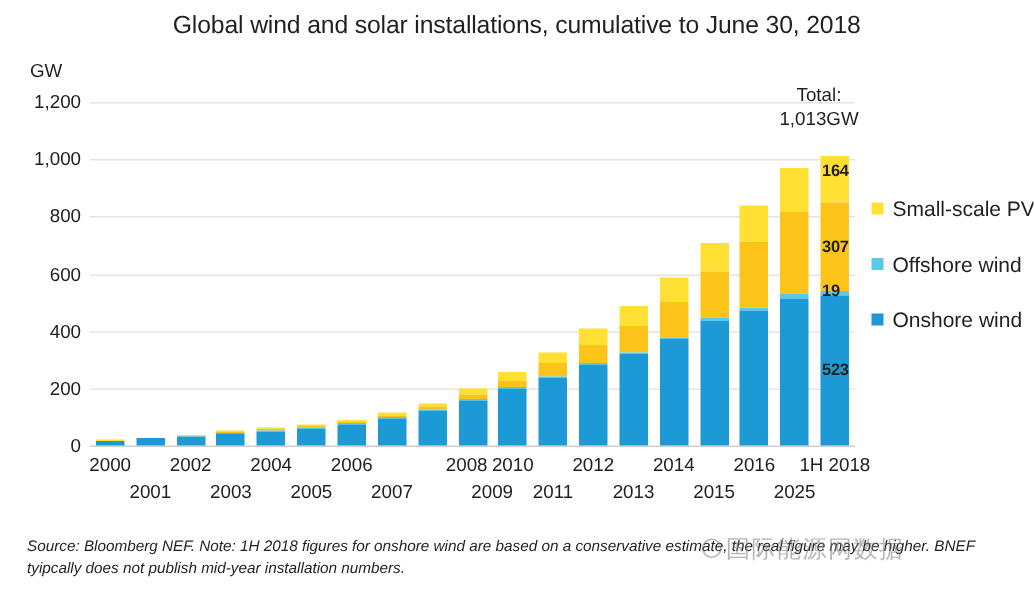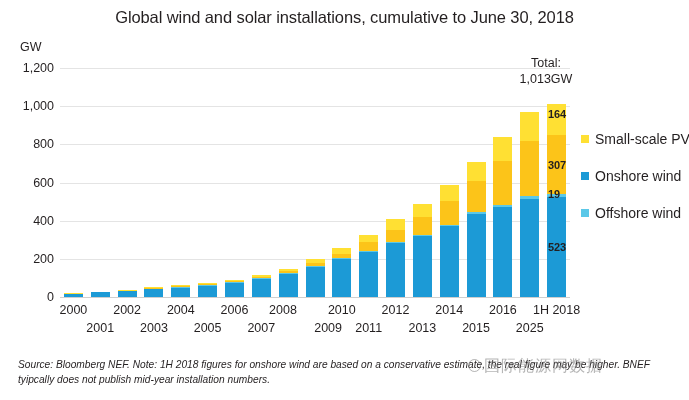--- a/index.html
+++ b/index.html
@@ -247,45 +247,45 @@
 
   <div class="xlabels">
       <div class="xlab row0" style="left: -13.5789px;">2000</div>
       <div class="xlab row1" style="left: 13.2632px;">2001</div>
       <div class="xlab row0" style="left: 40.1053px;">2002</div>
       <div class="xlab row1" style="left: 66.9474px;">2003</div>
       <div class="xlab row0" style="left: 93.7895px;">2004</div>
       <div class="xlab row1" style="left: 120.632px;">2005</div>
       <div class="xlab row0" style="left: 147.474px;">2006</div>
       <div class="xlab row1" style="left: 174.316px;">2007</div>
-      <div class="xlab row0" style="left: 196px;">2008</div>
+      <div class="xlab row0" style="left: 211px; text-align: right;">2008</div>
       <div class="xlab row1" style="left: 228px; text-align: right;">2009</div>
       <div class="xlab row0" style="left: 254.842px;">2010</div>
       <div class="xlab row1" style="left: 281.684px;">2011</div>
       <div class="xlab row0" style="left: 308.526px;">2012</div>
       <div class="xlab row1" style="left: 335.368px;">2013</div>
       <div class="xlab row0" style="left: 362.211px;">2014</div>
       <div class="xlab row1" style="left: 389.053px;">2015</div>
       <div class="xlab row0" style="left: 415.895px;">2016</div>
       <div class="xlab row1" style="left: 442.737px;">2025</div>
       <div class="xlab row0" style="left: 469.579px;">1H 2018</div>
     </div>
 
   <div class="legend">
       <div class="legend-item">
         <span class="legend-swatch" style="background: rgb(255, 224, 51);"></span>
         <span class="legend-label">Small-scale PV</span>
       </div>
       <div class="legend-item">
+        <span class="legend-swatch" style="background: rgb(91, 200, 232);"></span>
+        <span class="legend-label">Offshore wind</span>
+      </div>
+      <div class="legend-item">
         <span class="legend-swatch" style="background: rgb(28, 154, 214);"></span>
         <span class="legend-label">Onshore wind</span>
-      </div>
-      <div class="legend-item">
-        <span class="legend-swatch" style="background: rgb(91, 200, 232);"></span>
-        <span class="legend-label">Offshore wind</span>
       </div>
     </div>
 
   <div class="source">
     <span>Source: Bloomberg NEF. Note: 1H 2018 figures for onshore wind are based on a conservative estimate, the real figure may be</span>
     <span>higher. BNEF tyipcally does not publish mid-year installation numbers.</span>
   </div>
 
   <div class="watermark">
     <span class="wm-mark"></span><span>国际能源网数据</span>

